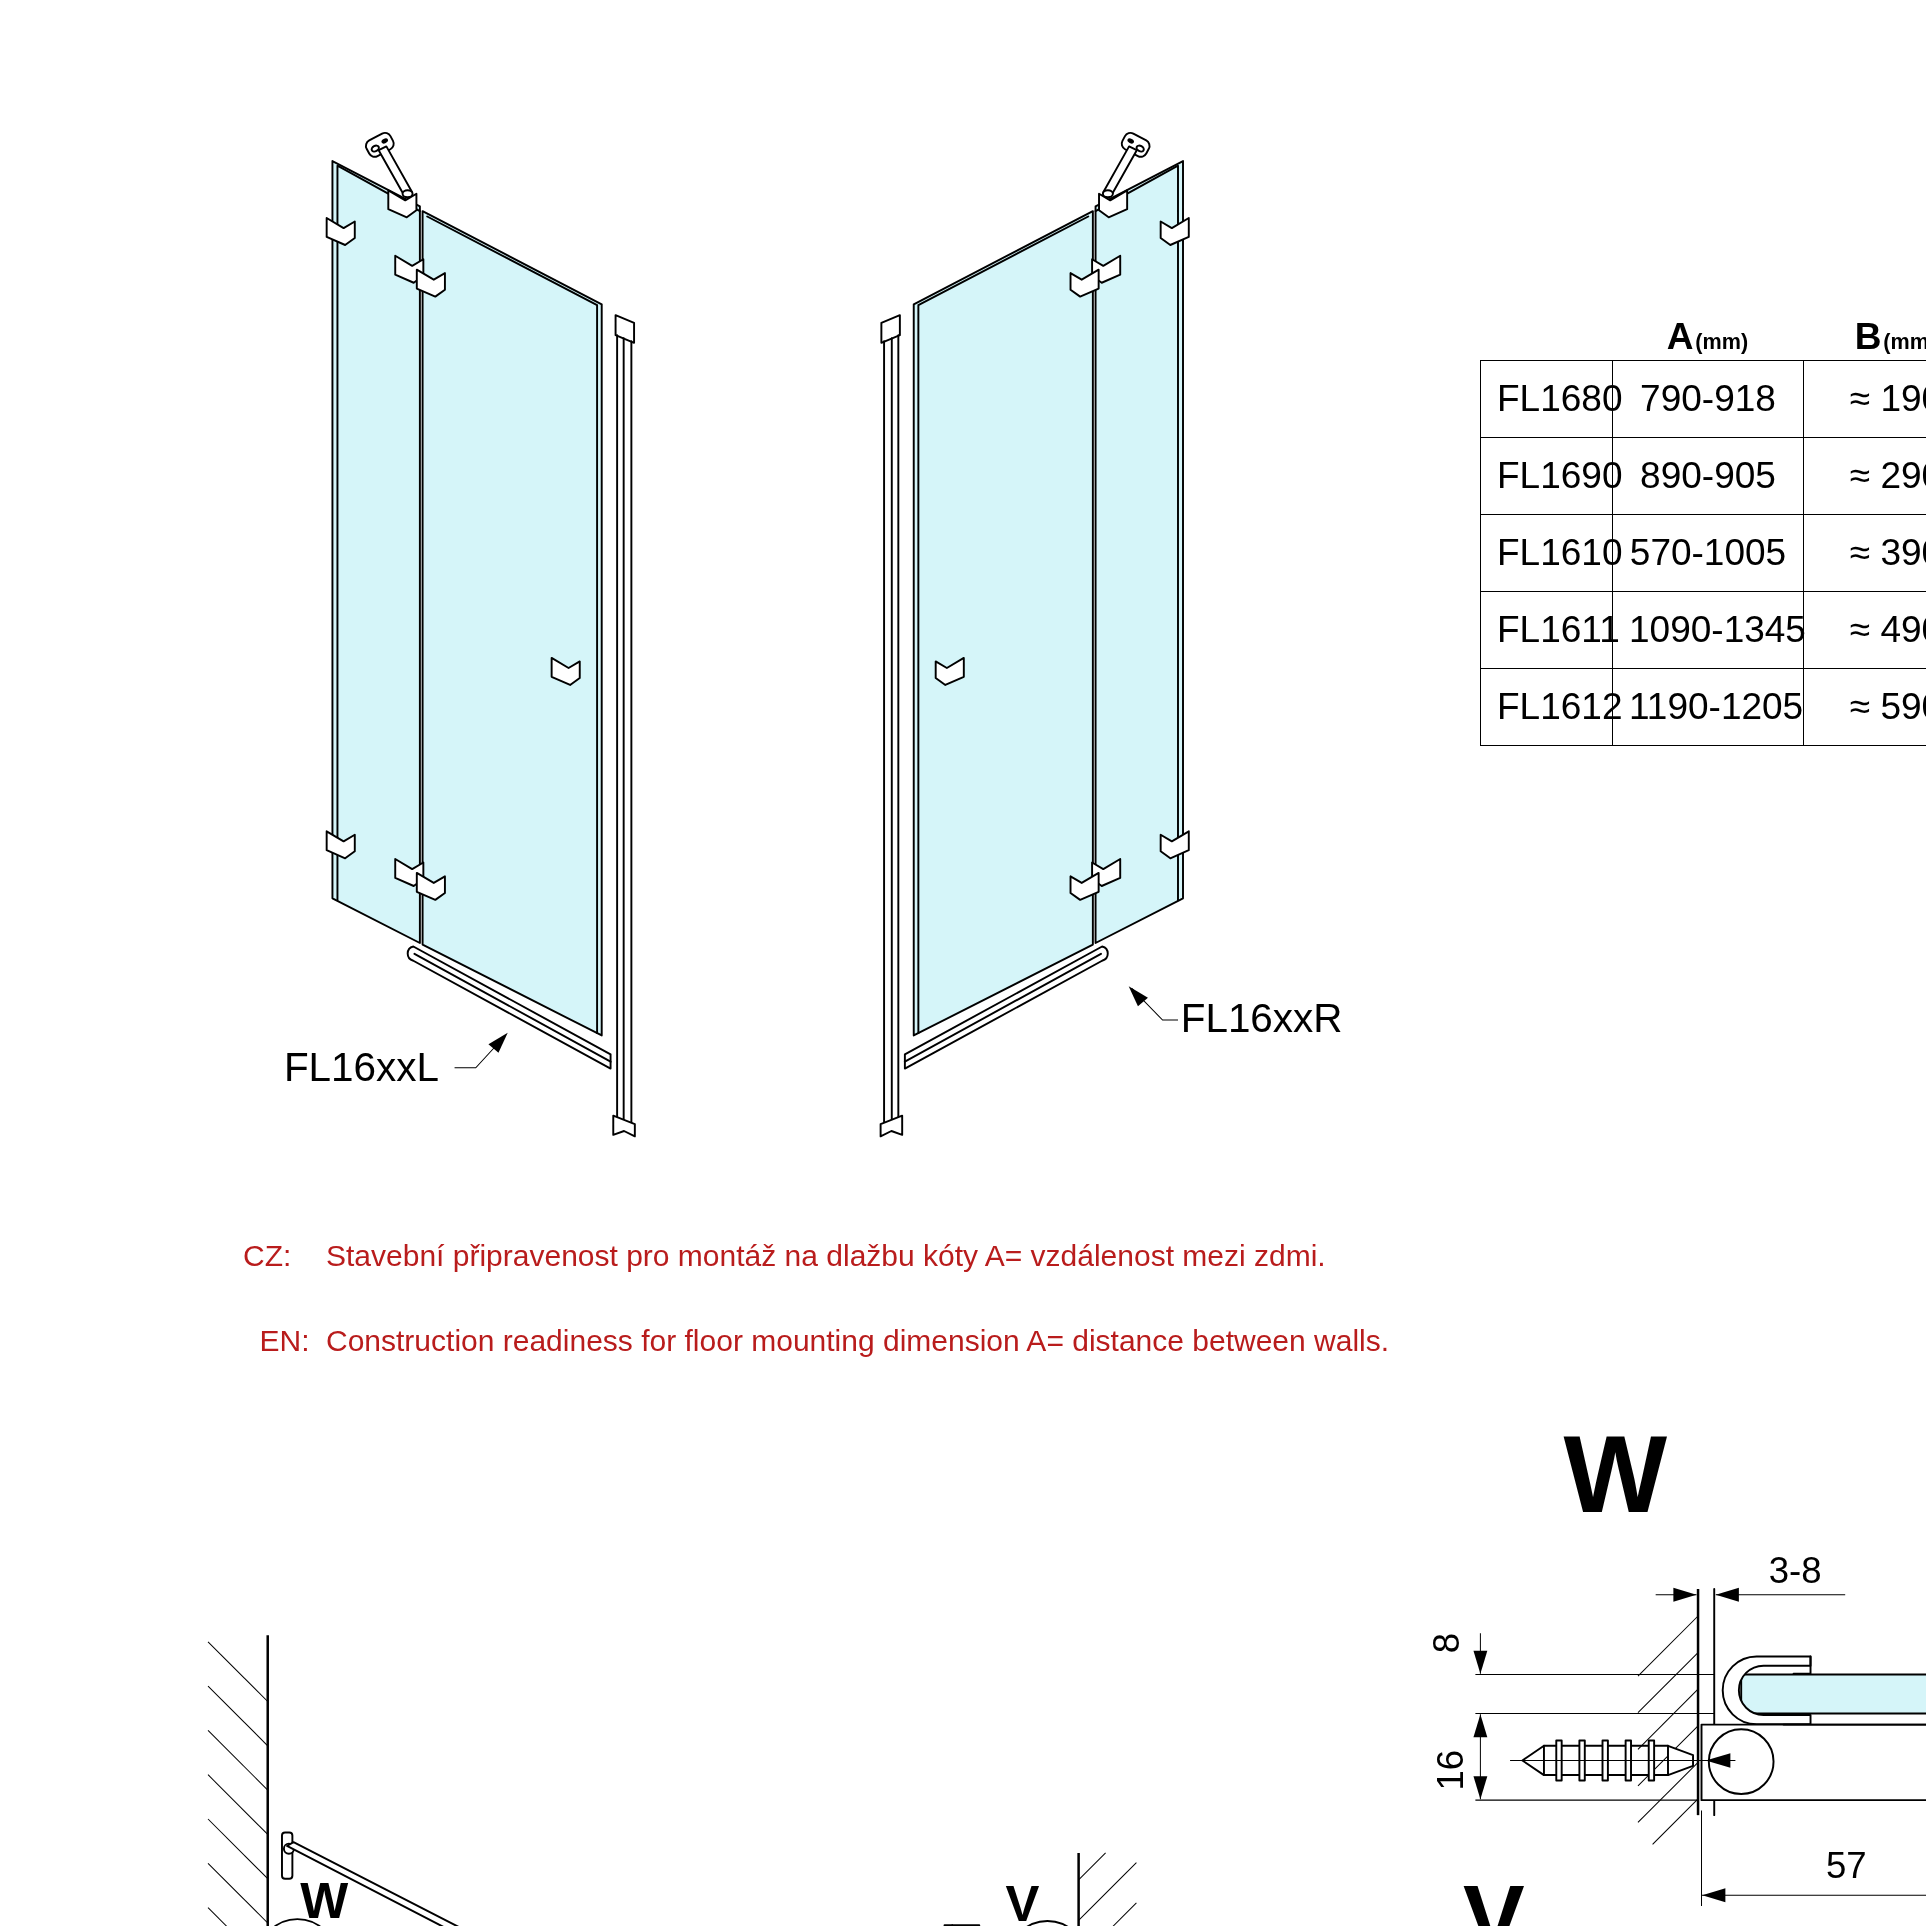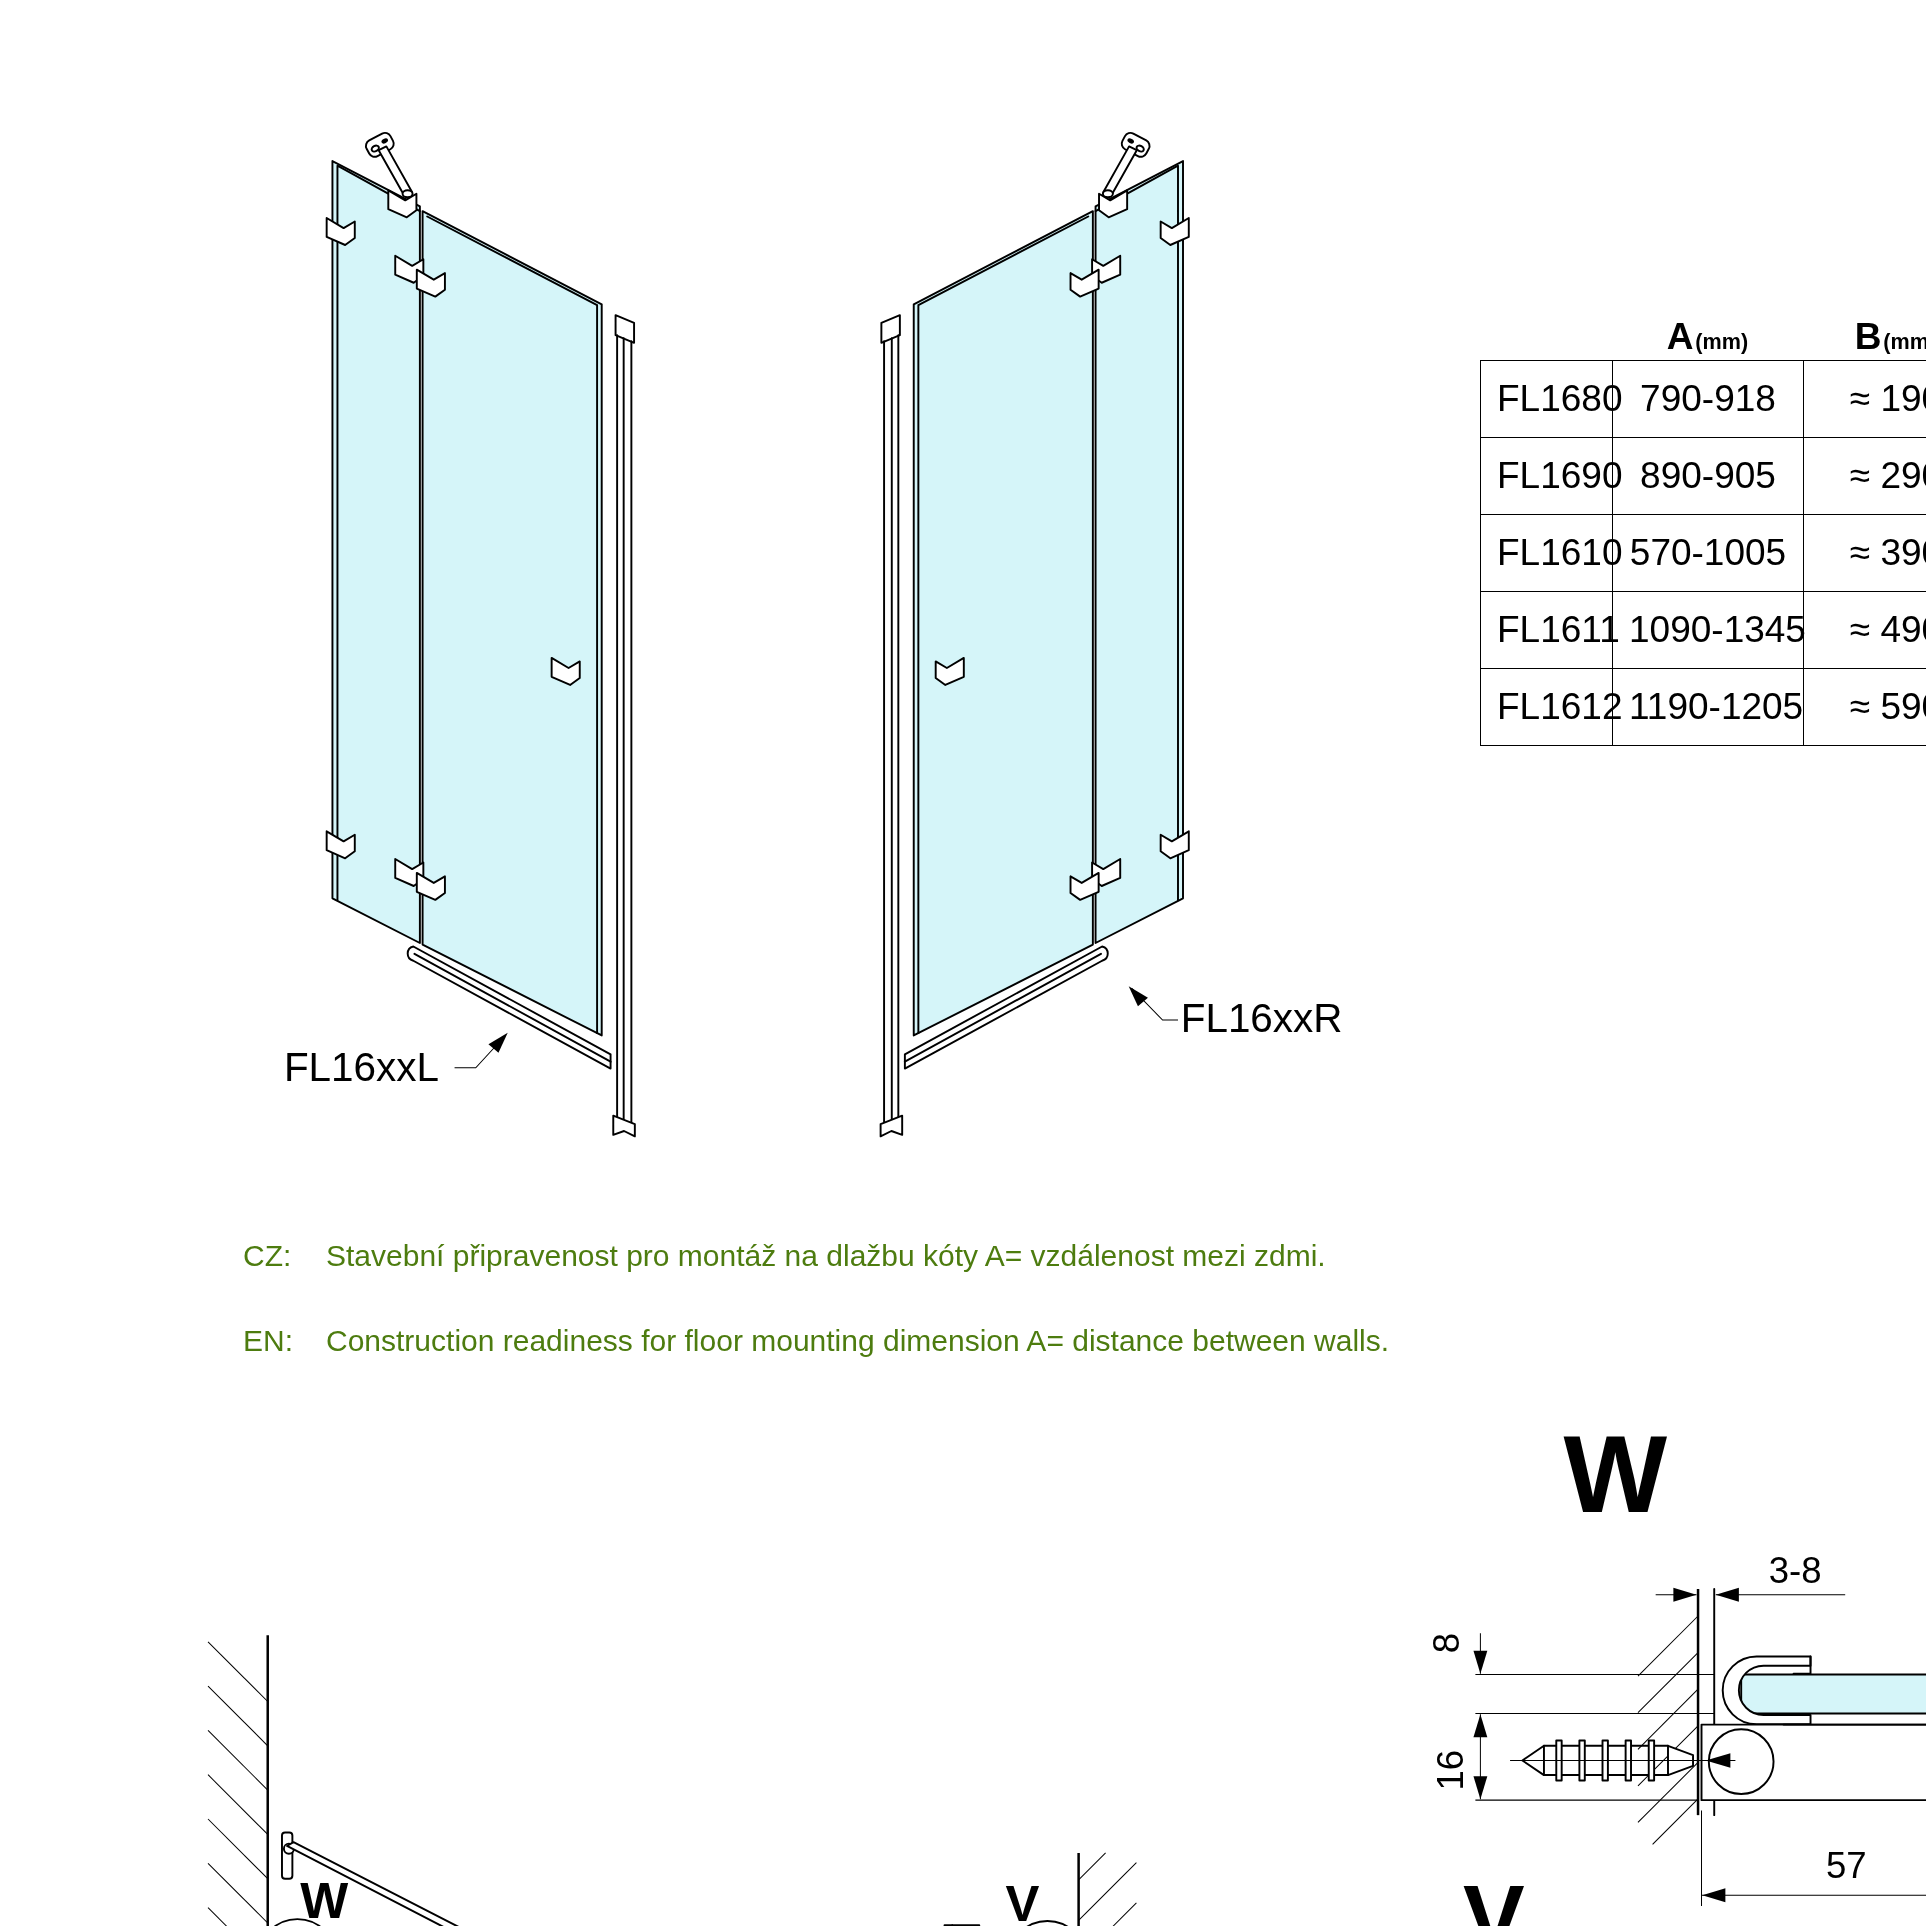--- a/index.html
+++ b/index.html
@@ -20,21 +20,21 @@
   .fl{font-size:105px;}
   
   #spec-table-wrap{position:absolute;left:1480px;top:319px;width:510px;}
   #spec-header{display:flex;align-items:flex-end;height:39px;}
   #spec-header .hc{text-align:center;font-weight:bold;}
   .h-main{font-size:37px;}
   .h-unit{font-size:21.6px;}
   table.spec{border-collapse:collapse;margin-top:1.5px;width:507px;table-layout:fixed;}
   table.spec td{border:1.5px solid #000;height:44px;font-size:37px;text-align:center;padding:16px;white-space:nowrap;}
   
-  .note{position:absolute;left:243px;font-size:30px;white-space:nowrap;color:#4d7c0f;}
+  .note{position:absolute;left:243px;font-size:30px;white-space:nowrap;color:#b91c1c;}
   .note .note-label{display:inline-block;width:83px;}
 </style>
 </head>
 <body>
 
 <div id="canvas">
 
 <svg width="2408" height="2408" viewBox="0 0 6251 6251">
   <defs>
     <polygon id="fit" class="wh" points="0,0 44,26 73,9 73,52 48,70 0,49"></polygon>
@@ -361,18 +361,18 @@
       <td>1190-1205</td>
       <td>≈ 590</td>
     </tr>
   </tbody>
       </table>
 </div>
 
 <div class="note" style="top:1239px;">
   <span class="note-label">CZ:</span><span>Stavební připravenost pro montáž na dlažbu kóty A= vzdálenost mezi zdmi.</span>
 </div>
-<div class="note" style="top:1324px;">
+<div class="note" style="top:1324px;text-align:center;">
   <span class="note-label">EN:</span><span>Construction readiness for floor mounting dimension A= distance between walls.</span>
 </div>
 
 </div>
 
 
 </body></html>

